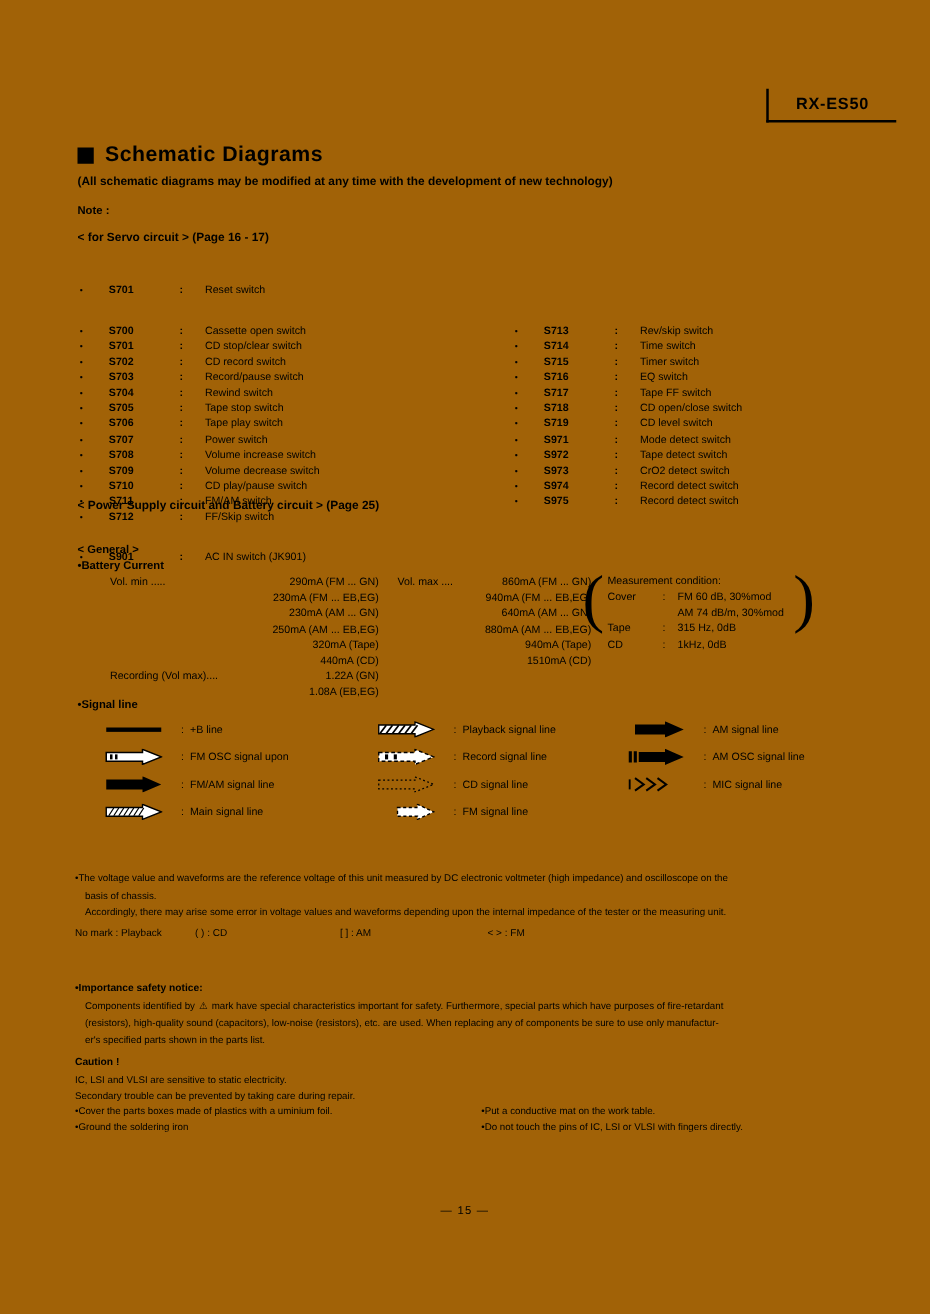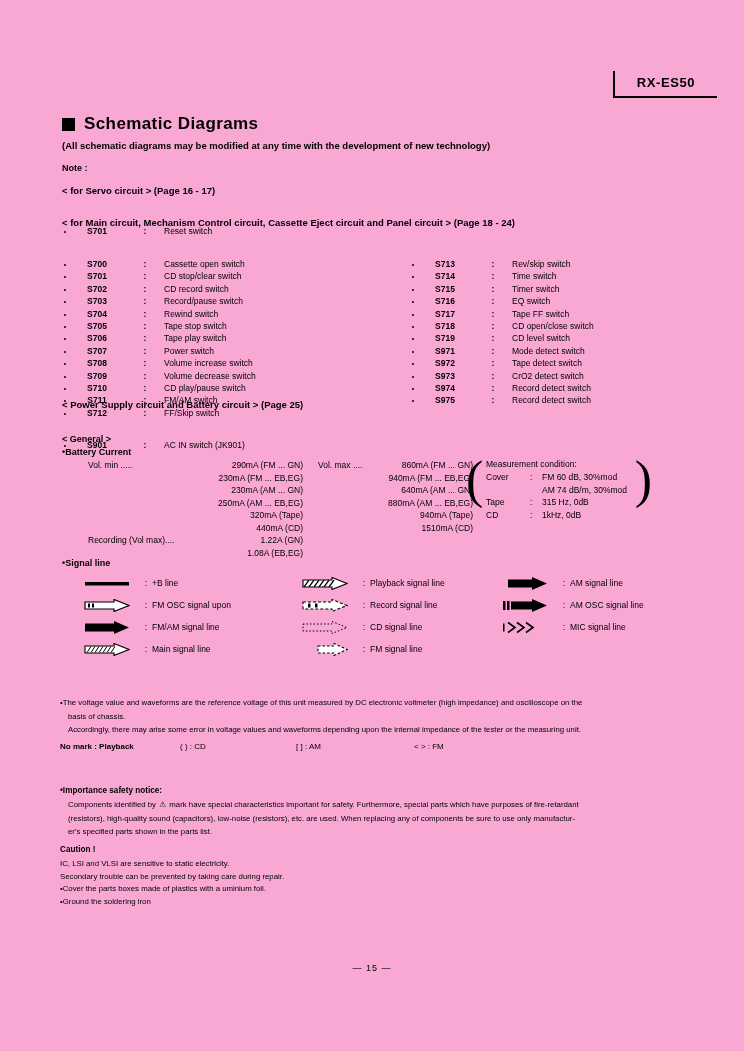--- a/index.html
+++ b/index.html
@@ -8,21 +8,21 @@
     background: #ffffff;
   }
   body {
     font-family: "Liberation Sans", sans-serif;
     color: #000000;
   }
   #page {
     position: relative;
     width: 744px;
     height: 1051px;
-    background: #f9a8d4;
+    background: #a16207;
     overflow: hidden;
   }
 
   
   .model-box {
     position: absolute;
     left: 613px;
     top: 71px;
     width: 104px;
     height: 27px;
@@ -232,21 +232,21 @@
 
   #marker-row {
     position: absolute;
     left: 60px;
     top: 742px;
     width: 420px;
     font-size: 8px;
     display: flex;
   }
   #marker-row .mk { white-space: nowrap; }
-  #marker-row .mk1 { width: 120px; font-weight: bold; }
+  #marker-row .mk1 { width: 96px; }
   #marker-row .mk2 { width: 116px; }
   #marker-row .mk3 { width: 118px; }
 
   #safety-head {
     position: absolute;
     left: 60px;
     top: 786px;
     font-size: 8.2px;
     font-weight: bold;
   }
@@ -322,21 +322,20 @@
   <div class="grp-head" id="servo-head">&lt; for Servo circuit &gt; (Page 16 - 17)</div>
   <div class="sw-list" id="servo-list">
       <div class="sw-row">
         <span class="bullet">•</span>
         <span class="sw-id">S701</span>
         <span class="colon">:</span>
         <span class="sw-desc">Reset switch</span>
       </div>
     </div>
 
-  <div class="grp-head" id="main-head">&lt; for Main circuit, Mechanism Control circuit, Cassette Eject circuit and Panel circuit &gt; (Page 18 - 24)</div>
   <div class="sw-list" id="main-list-left">
       <div class="sw-row">
         <span class="bullet">•</span>
         <span class="sw-id">S700</span>
         <span class="colon">:</span>
         <span class="sw-desc">Cassette open switch</span>
       </div>
       <div class="sw-row">
         <span class="bullet">•</span>
         <span class="sw-id">S701</span>
@@ -767,17 +766,21 @@
   <div id="caution-head">Caution !</div>
   <div id="caution-lines">
     <div>IC, LSI and VLSI are sensitive to static electricity.</div>
     <div>Secondary trouble can be prevented by taking care during repair.</div>
   </div>
   <div id="caution-cols">
     <div class="cc" id="caution-left">
         <div>•Cover the parts boxes made of plastics with a uminium foil.</div>
         <div>•Ground the soldering iron</div>
       </div>
+    <div class="cc" id="caution-right">
+        <div>•Put a conductive mat on the work table.</div>
+        <div>•Do not touch the pins of IC, LSI or VLSI with fingers directly.</div>
+      </div>
   </div>
 
   <div id="footer">—  15  —</div>
 
 </div>
 
 </body></html>

